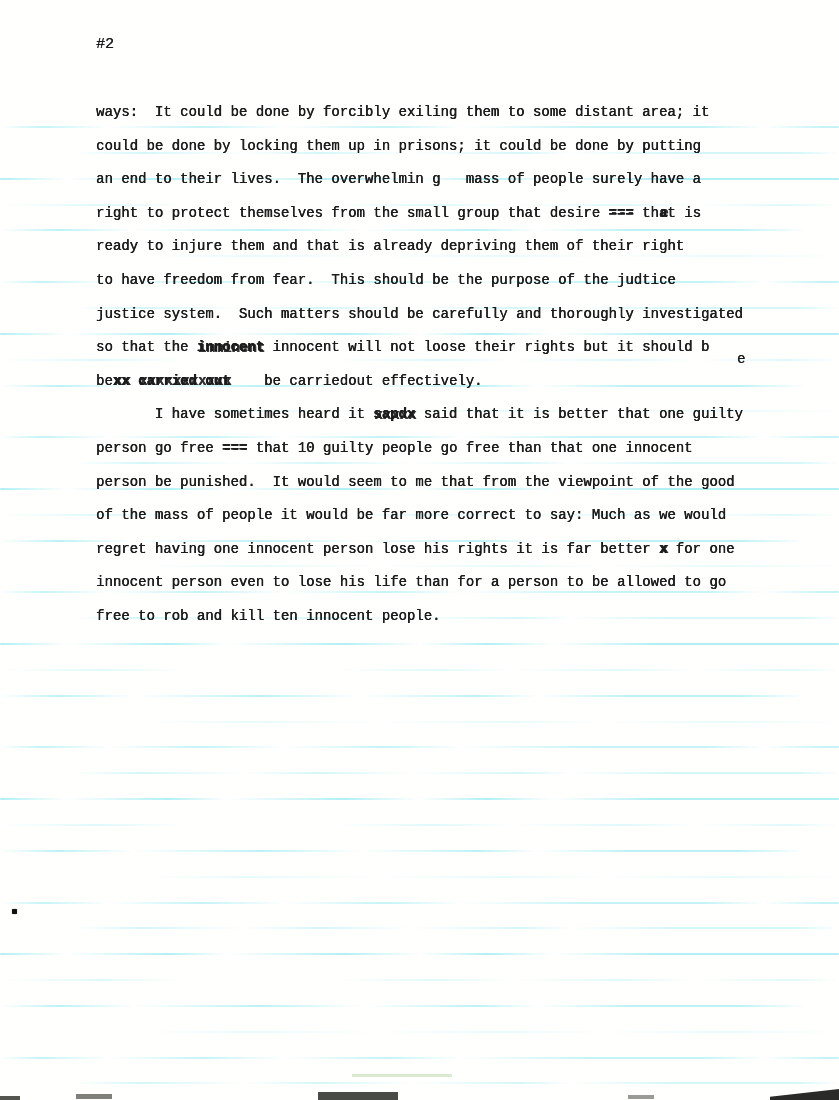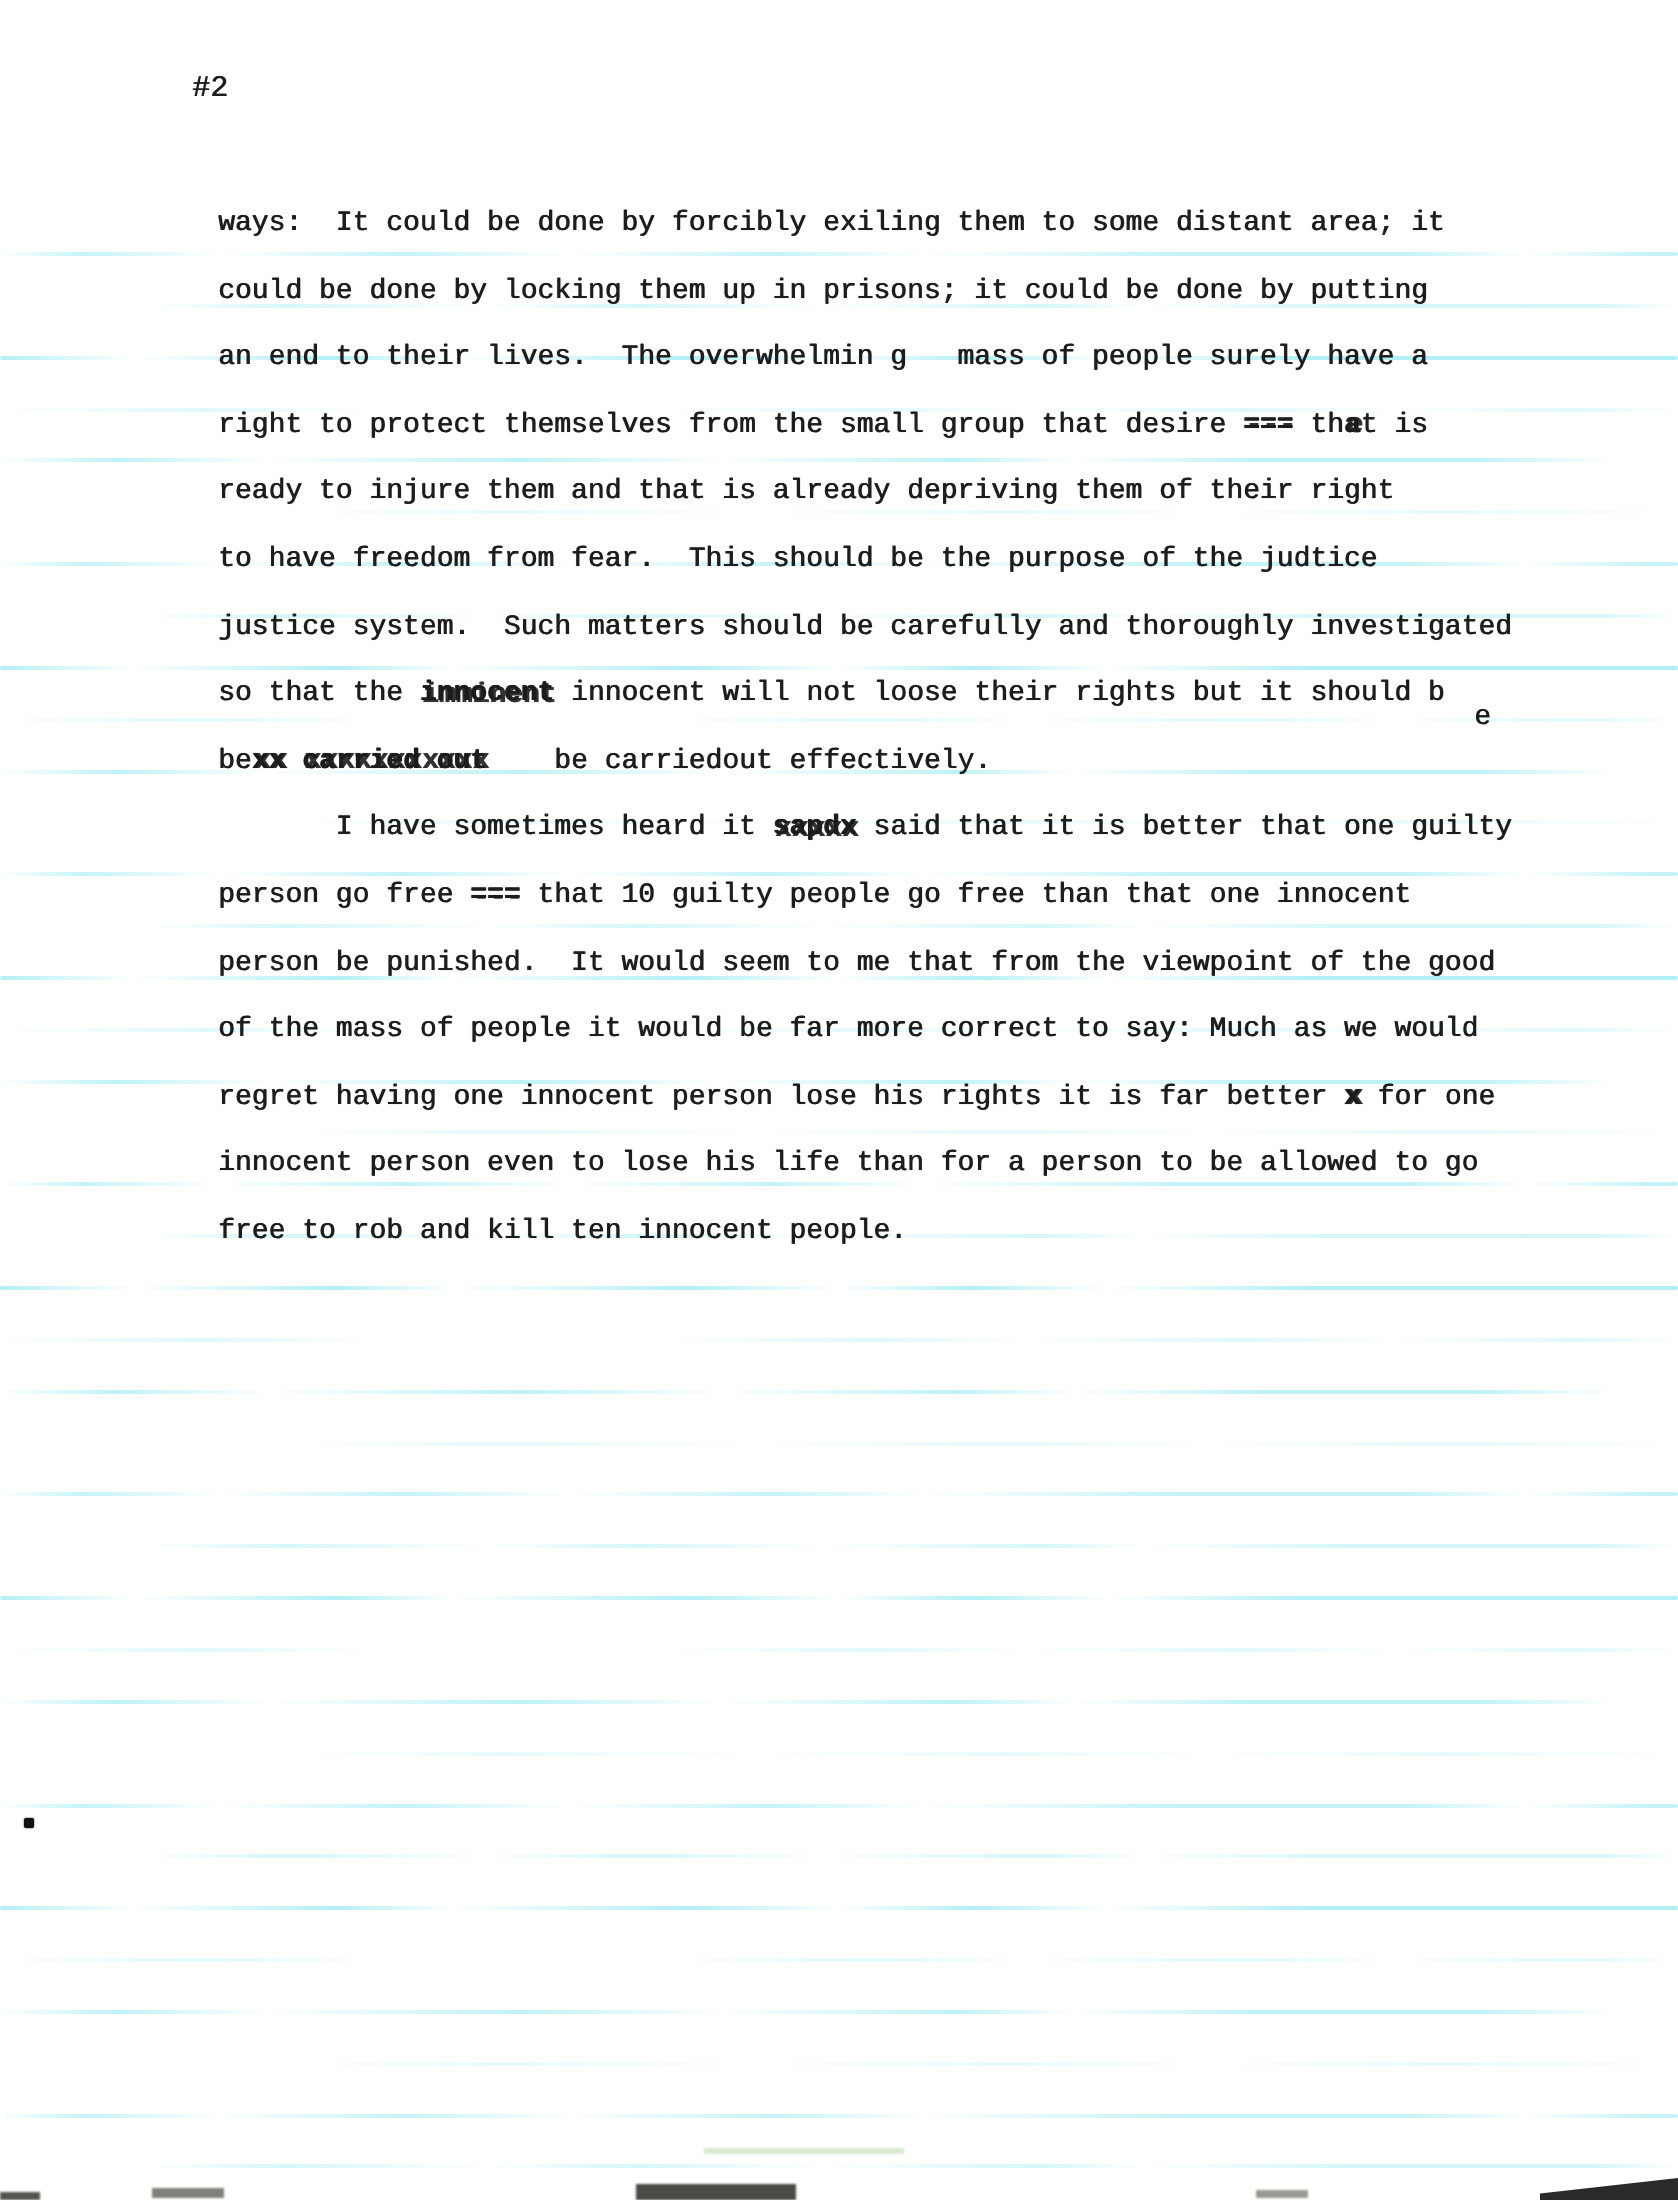--- a/index.html
+++ b/index.html
@@ -15,21 +15,21 @@
   .rule{position:absolute;left:0;width:100%;height:2px;border-radius:1px;}
   .rv0{opacity:.30;background:linear-gradient(90deg,transparent 0%,var(--rule) 5%,transparent 13%,var(--rule) 24%,transparent 34%,var(--rule) 46%,transparent 55%,var(--rule) 70%,var(--rule) 84%,transparent 91%,var(--rule) 98%);}
   .rv1{opacity:.22;background:linear-gradient(90deg,transparent 0%,transparent 9%,var(--rule) 17%,transparent 29%,var(--rule) 38%,transparent 49%,var(--rule) 62%,transparent 68%,var(--rule) 80%,var(--rule) 95%,transparent 100%);}
   .rv2{opacity:.40;background:linear-gradient(90deg,var(--rule) 0%,transparent 8%,var(--rule) 20%,transparent 27%,var(--rule) 41%,transparent 50%,var(--rule) 58%,transparent 66%,var(--rule) 78%,var(--rule) 100%);}
   .rv3{opacity:.16;background:linear-gradient(90deg,transparent 0%,var(--rule) 12%,transparent 22%,transparent 40%,var(--rule) 52%,transparent 61%,var(--rule) 74%,transparent 83%,var(--rule) 94%,transparent 100%);}
   .rv4{opacity:.34;background:linear-gradient(90deg,transparent 0%,var(--rule) 7%,transparent 16%,var(--rule) 31%,transparent 43%,var(--rule) 57%,transparent 64%,var(--rule) 75%,var(--rule) 88%,transparent 96%);}
   .rv5{opacity:.12;background:linear-gradient(90deg,transparent 0%,transparent 18%,var(--rule) 30%,transparent 45%,var(--rule) 60%,transparent 72%,var(--rule) 86%,transparent 100%);}
 
   
   .typed{
-    position:absolute;left:109px;top:96px;z-index:2;
+    position:absolute;left:96px;top:96px;z-index:2;
     font-size:14px;line-height:33.6px;white-space:pre;
     color:var(--ink,#1d1d1d);
     text-shadow:0.35px 0 0 currentColor, 0 0 0.5px rgba(0,0,0,.45);
   }
   .line{height:33.6px;}
   .ovr{position:relative;font-weight:700;display:inline-block;}
   .ovr::after{
     content:attr(data-ovr);
     position:absolute;left:1.2px;top:0.6px;
     color:inherit;opacity:.9;white-space:pre;

